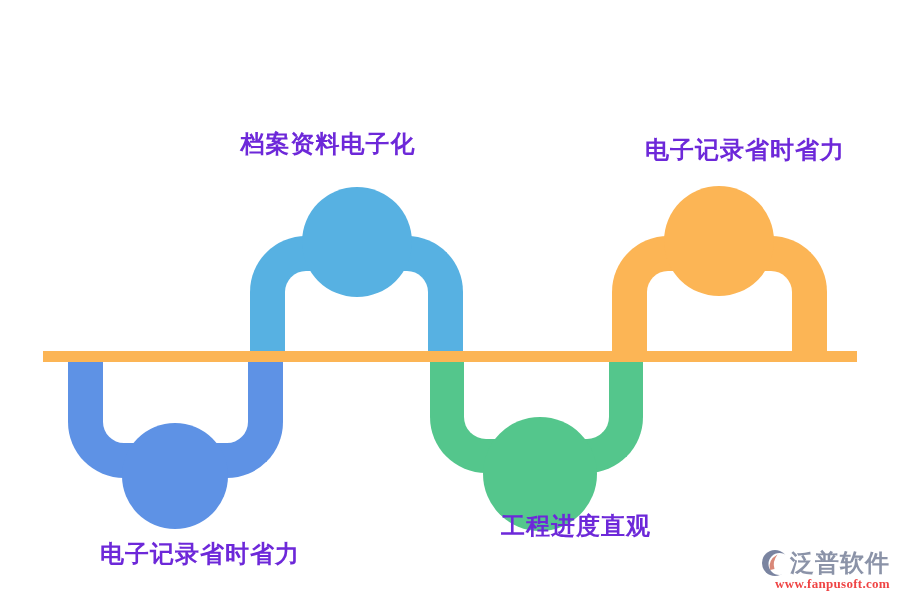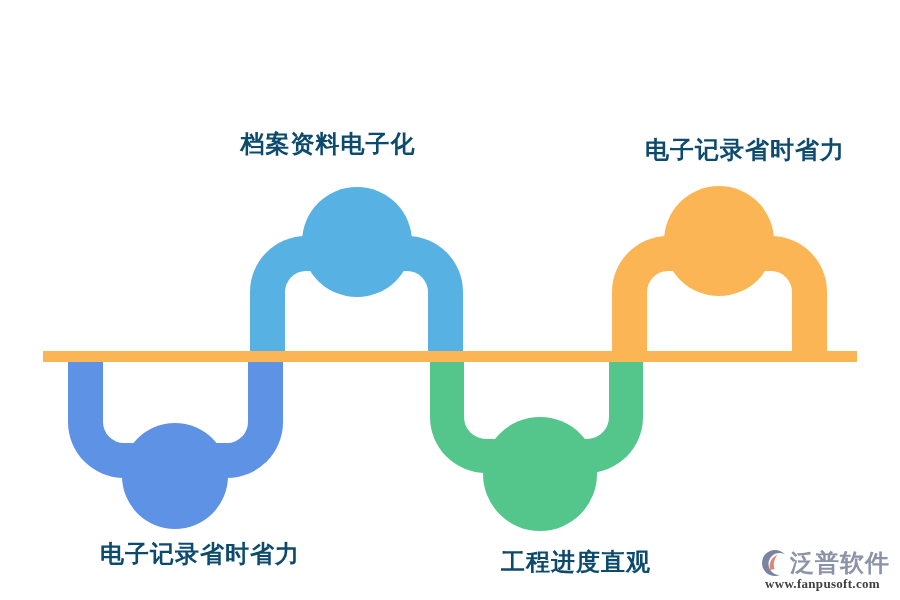--- a/index.html
+++ b/index.html
@@ -58,29 +58,29 @@
   #circle-progress { left: 483px; top: 417px; width: 114px; height: 114px; }
   #circle-records  { left: 664px; top: 186px; width: 110px; height: 110px; }
 
   
   .node-label {
     position: absolute;
     transform: translateX(-50%);
     font-weight: bold;
     font-size: 24px;
     letter-spacing: 1px;
-    color: #0c4a6e;
+    color: #6d28d9;
     white-space: nowrap;
     z-index: 20;
     line-height: 1.2;
   }
   #label-archive  { left: 328px; top: 130px; }
   #label-records  { left: 745px; top: 130px; margin-top: 6px; }
   #label-workflow { left: 200px; top: 540px; }
-  #label-progress { left: 576px; top: 548px; }
+  #label-progress { left: 576px; top: 512px; }
 
   
   .watermark {
     position: absolute;
     left: 762px;
     top: 550px;
     z-index: 20;
   }
   .wm-row {
     display: flex;
@@ -130,16 +130,16 @@
 
   <div class="watermark">
     <div class="wm-row">
       <svg class="wm-icon" width="26" height="26" viewBox="0 0 26 26">
         <circle cx="13" cy="13" r="13" style="fill: rgb(122, 132, 160);"></circle>
         <circle cx="17.5" cy="14" r="11" fill="#ffffff"></circle>
         <path d="M8,20 Q5.5,10 15.5,4.5 Q10,12 12.5,19 Z" style="fill: rgb(217, 136, 120);"></path>
       </svg>
       <span class="wm-brand" style="color: rgb(139, 147, 168);">泛普软件</span>
     </div>
-    <div class="wm-url" style="color: #404040;">www.fanpusoft.com</div>
+    <div class="wm-url" style="color: #ef4444; text-align: right;">www.fanpusoft.com</div>
   </div>
 
 </div>
 
 </body></html>

